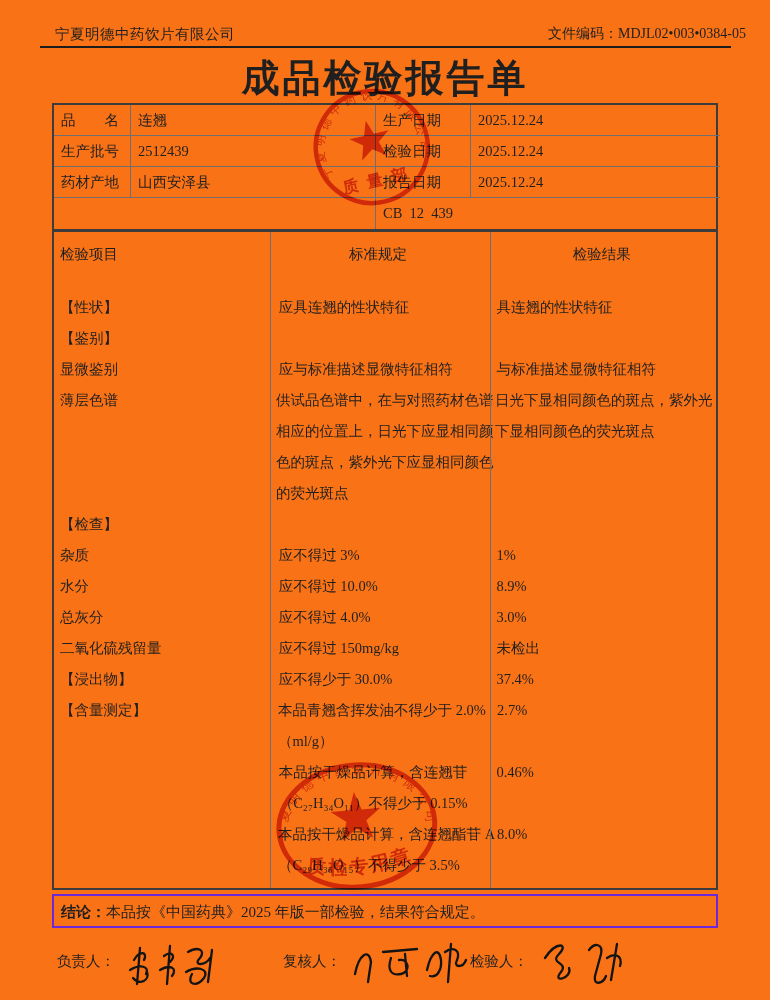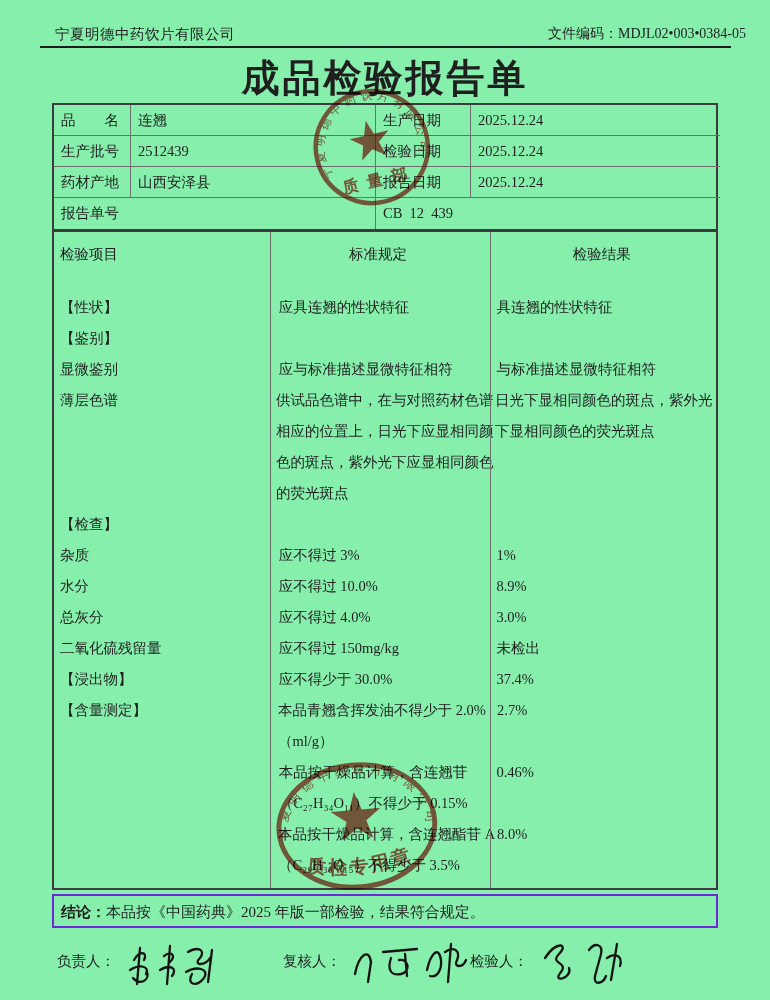--- a/index.html
+++ b/index.html
@@ -1,17 +1,17 @@
 <!DOCTYPE html>
 <html><head>
 <meta charset="utf-8">
 <style>
   html,body{margin:0;padding:0;background:#ffffff;}
   #page{
-    position:relative;width:770px;height:1000px;background:#86efac;overflow:hidden;
+    position:relative;width:770px;height:1000px;background:#f97316;overflow:hidden;
     font-family:"Liberation Serif","DejaVu Serif",serif;color:#1f1f1f;
   }
   
   .company{position:absolute;left:55px;top:25px;font-size:14.5px;letter-spacing:.5px;}
   .doccode{position:absolute;right:24px;top:25px;font-size:14px;}
   .header-rule{position:absolute;left:40px;top:46px;width:691px;height:2px;background:#1c1c1c;}
   .title{position:absolute;left:0;top:53px;width:770px;text-align:center;font-size:38px;font-weight:bold;letter-spacing:3px;}
   
   .info-table{
     position:absolute;left:52px;top:103px;width:666px;
@@ -78,21 +78,20 @@
     <div>生产批号</div>
     <div class="bl">2512439</div>
     <div class="bl">检验日期</div>
     <div class="bl">2025.12.24</div>
 
     <div>药材产地</div>
     <div class="bl">山西安泽县</div>
     <div class="bl">报告日期</div>
     <div class="bl">2025.12.24</div>
 
-    <div class="span2a last">报告单号</div>
     <div class="span2b bl last">CB  12  439</div>
   </div>
 
   <div class="result-table">
     <div class="rt-colline" style="left:216px;"></div>
     <div class="rt-colline" style="left:436px;"></div>
     <div class="rt-head">
       <span class="rt-h1">检验项目</span>
       <span class="rt-h2">标准规定</span>
       <span class="rt-h3">检验结果</span>

